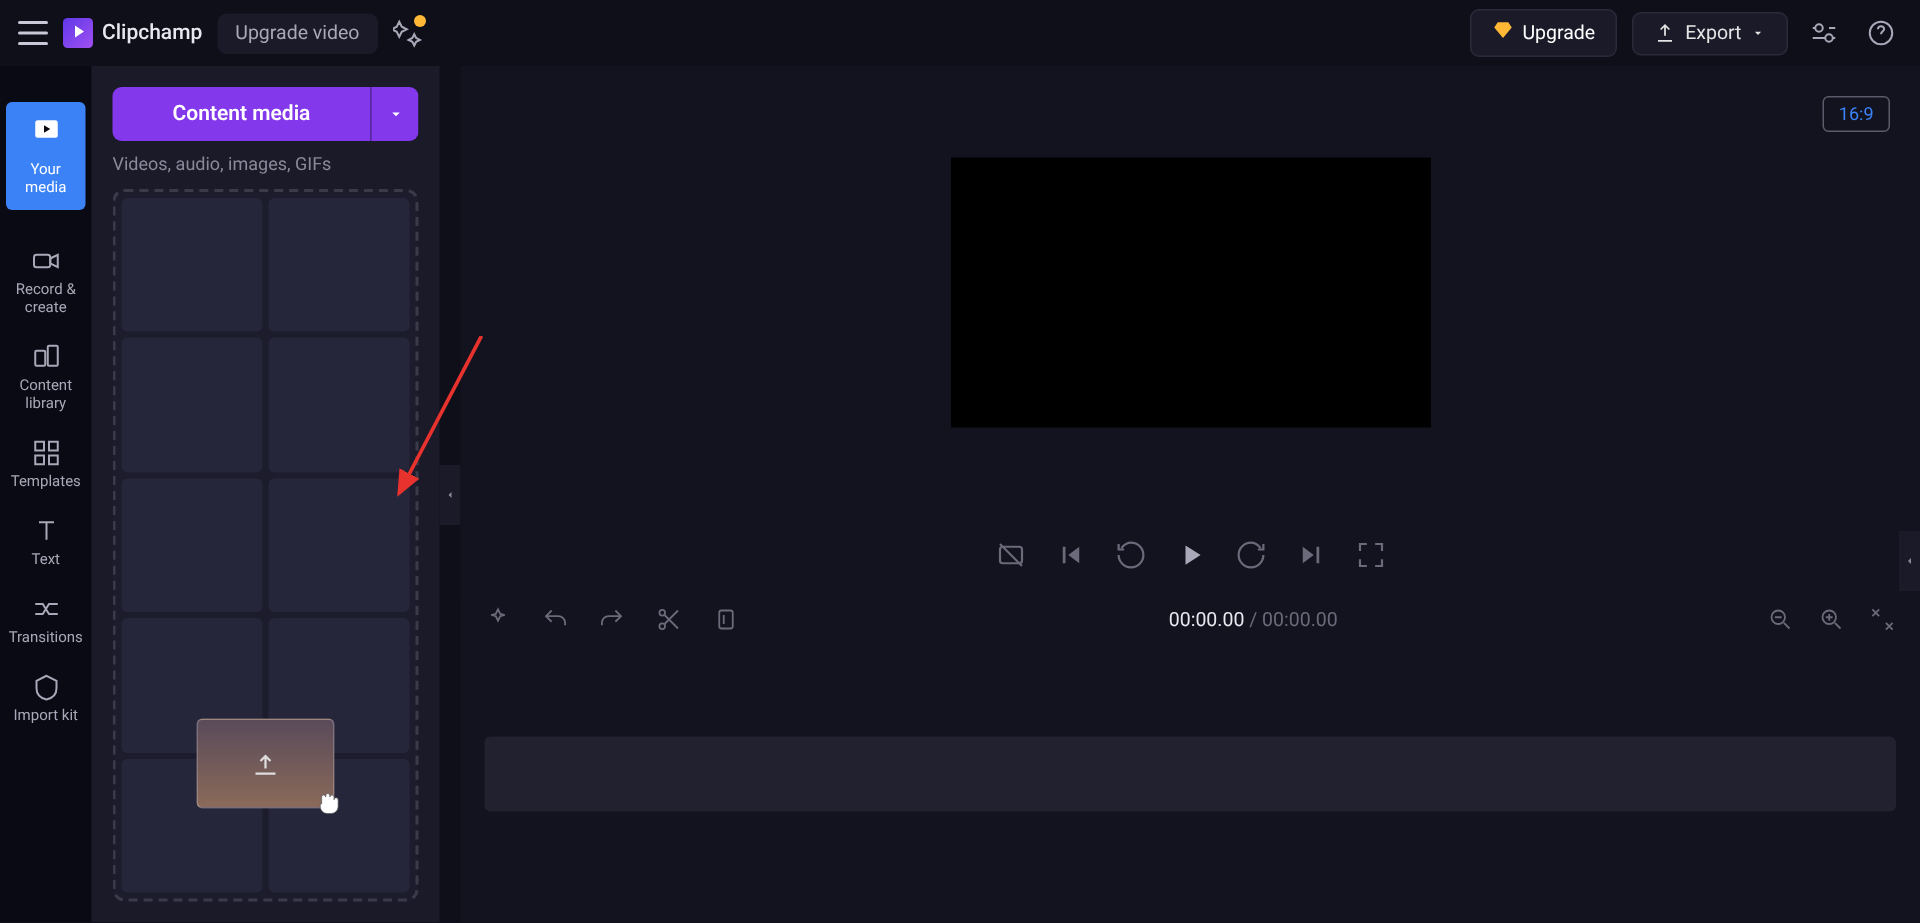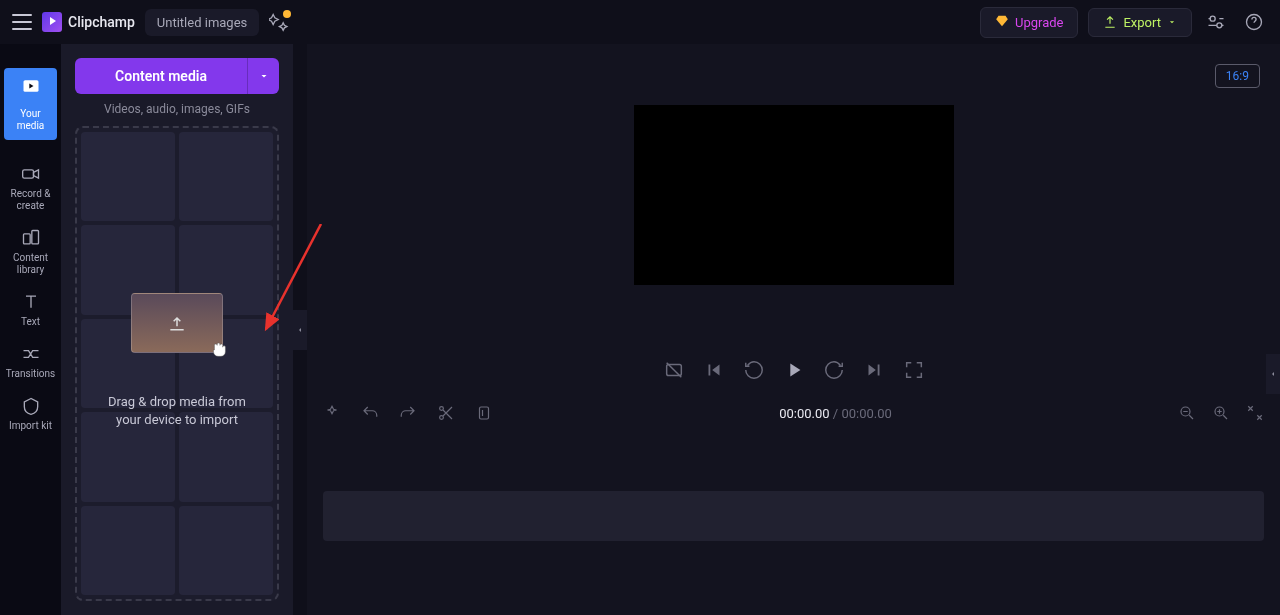--- a/index.html
+++ b/index.html
@@ -11,36 +11,36 @@
   .hamburger{width:20px;height:16px;display:flex;flex-direction:column;justify-content:space-between;cursor:pointer;}
   .hamburger span{height:2px;background:#c8c8d6;border-radius:1px;}
   .logo{display:flex;align-items:center;gap:6px;}
   .logo-mark{width:20px;height:20px;border-radius:3px;background:linear-gradient(135deg,#6038e9,#a050f0);position:relative;}
   .logo-mark::after{content:"";position:absolute;left:8px;top:5px;border-left:6px solid #fff;border-top:4px solid transparent;border-bottom:4px solid transparent;}
   .logo-text{font-size:14px;font-weight:500;color:#e8e8f0;}
   .title-box{background:#1a1a29;border-radius:6px;padding:6px 12px;font-size:13px;color:#a8a8b8;}
   .ai-icon{width:20px;height:20px;color:#a8a8b8;position:relative;}
   .ai-icon .dot{position:absolute;top:-2px;right:-2px;width:8px;height:8px;border-radius:50%;background:#ffb836;}
   .header-right{margin-left:auto;display:flex;align-items:center;gap:10px;}
-  .upgrade-btn{display:flex;align-items:center;gap:6px;background:#1a1a29;border:1px solid #2a2a3a;border-radius:6px;padding:6px 14px;font-size:13px;color:#d946ef;cursor:pointer;}
+  .upgrade-btn{display:flex;align-items:center;gap:6px;background:#1a1a29;border:1px solid #2a2a3a;border-radius:6px;padding:6px 14px;font-size:13px;color:#ffffff;cursor:pointer;}
   .diamond{color:#ffb836;}
-  .export-btn{display:flex;align-items:center;gap:6px;background:#1a1a29;border:1px solid #2a2a3a;border-radius:6px;padding:6px 14px;font-size:13px;color:#bef264;cursor:pointer;}
+  .export-btn{display:flex;align-items:center;gap:6px;background:#1a1a29;border:1px solid #2a2a3a;border-radius:6px;padding:6px 14px;font-size:13px;color:#e5e5e5;cursor:pointer;}
   .icon-btn{width:28px;height:28px;display:flex;align-items:center;justify-content:center;color:#a8a8b8;cursor:pointer;border-radius:4px;}
   
   .body{display:flex;flex:1;overflow:hidden;}
   .sidebar{width:61px;background:#0a0a14;display:flex;flex-direction:column;padding-top:8px;}
   .sb-item{display:flex;flex-direction:column;align-items:center;justify-content:center;gap:4px;padding:8px 2px;cursor:pointer;color:#a8a8b8;font-size:10px;text-align:center;line-height:1.2;}
   .sb-item.active{background:#3b82f6;color:#fff;border-radius:4px;margin:16px 4px;gap:12px;}
   .sb-item svg{width:20px;height:20px;}
   
   .media-panel{width:232px;background:#1a1a29;padding:14px;display:flex;flex-direction:column;position:relative;}
   .import-btn-grp{display:flex;margin-bottom:8px;}
   .import-btn{flex:1;background:#8338ec;color:#fff;padding:10px;font-size:14px;font-weight:600;display:flex;justify-content:center;align-items:center;border-radius:6px 0 0 6px;cursor:pointer;}
   .import-dd{width:32px;background:#8338ec;display:flex;align-items:center;justify-content:center;border-radius:0 6px 6px 0;border-left:1px solid rgba(0,0,0,0.2);cursor:pointer;color:#fff;}
-  .media-hint{font-size:12px;color:#8a8a9a;text-align:center;margin-bottom:10px;}
+  .media-hint{font-size:12px;color:#8a8a9a;margin-bottom:10px;}
   .dropzone{flex:1;border:2px dashed #3a3a4a;border-radius:8px;position:relative;display:flex;flex-direction:column;align-items:center;justify-content:flex-end;padding:20px;background:rgba(40,40,60,0.2);}
   .dz-bg{position:absolute;inset:4px;display:grid;grid-template-columns:1fr 1fr;grid-template-rows:repeat(5,1fr);gap:4px;opacity:0.13;}
   .dz-bg div{background:#6a6aa0;border-radius:4px;}
   .dz-thumb{width:92px;height:60px;background:linear-gradient(#5a4a5a,#8a6a5a);border-radius:4px;position:relative;display:flex;align-items:center;justify-content:center;margin-bottom:40px;z-index:2;border:1px solid rgba(255,255,255,0.2);}
   .dz-thumb svg{color:#ddd;}
   .dz-cursor{position:absolute;width:22px;height:22px;right:-8px;bottom:-8px;color:#fff;}
   .dz-text{font-size:13px;color:#c8c8d6;text-align:center;z-index:2;line-height:1.4;margin-bottom:150px;}
   
   .arrow-annot{position:absolute;left:195px;top:180px;z-index:10;pointer-events:none;}
   
@@ -77,21 +77,21 @@
     <div class="header-left">
       <div class="hamburger">
           <span></span>
           <span></span>
           <span></span>
         </div>
       <div class="logo">
         <div class="logo-mark"></div>
         <span class="logo-text">Clipchamp</span>
       </div>
-      <div class="title-box">Untitled images</div>
+      <div class="title-box">Upgrade video</div>
       <div class="ai-icon">
         <svg viewBox="0 0 24 24" fill="none" stroke="currentColor" stroke-width="1.6">
             <path d="M5 3l2 4 4 2-4 2-2 4-2-4-4-2 4-2zM17 13l1.5 3 3 1.5-3 1.5-1.5 3-1.5-3-3-1.5 3-1.5z"></path>
           </svg>
         <span class="dot"></span>
       </div>
     </div>
     <div class="header-right">
       <div class="upgrade-btn">
         <span class="diamond">
@@ -145,20 +145,29 @@
       </div>
       <div class="sb-item">
         <svg viewBox="0 0 24 24" fill="none" stroke="currentColor" stroke-width="1.6">
             <rect x="3" y="7" width="8" height="12" rx="1"></rect>
             <rect x="13" y="3" width="8" height="16" rx="1"></rect>
           </svg>
         <span>Content library</span>
       </div>
       <div class="sb-item">
         <svg viewBox="0 0 24 24" fill="none" stroke="currentColor" stroke-width="1.6">
+            <rect x="3" y="3" width="7" height="7"></rect>
+            <rect x="14" y="3" width="7" height="7"></rect>
+            <rect x="3" y="14" width="7" height="7"></rect>
+            <rect x="14" y="14" width="7" height="7"></rect>
+          </svg>
+        <span>Templates</span>
+      </div>
+      <div class="sb-item">
+        <svg viewBox="0 0 24 24" fill="none" stroke="currentColor" stroke-width="1.6">
             <path d="M6 5h12M12 5v14"></path>
           </svg>
         <span>Text</span>
       </div>
       <div class="sb-item">
         <svg viewBox="0 0 24 24" fill="none" stroke="currentColor" stroke-width="1.6">
             <path d="M3 8h6l5 8h7M3 16h6l5-8h7"></path>
           </svg>
         <span>Transitions</span>
       </div>
@@ -198,21 +207,20 @@
         <div class="dz-thumb">
           <svg width="20" height="20" viewBox="0 0 24 24" fill="none" stroke="currentColor" stroke-width="1.8">
               <path d="M12 16V6M8 10l4-4 4 4M4 20h16"></path>
             </svg>
           <div class="dz-cursor">
             <svg viewBox="0 0 24 24" fill="#fff" stroke="#555" stroke-width="0.5">
                 <path d="M7 11V8a1.5 1.5 0 013 0V7a1.5 1.5 0 013 0v1a1.5 1.5 0 013 0v2a1.5 1.5 0 013 0v5a5 5 0 01-5 5h-3a5 5 0 01-5-5v-2l1-0z"></path>
               </svg>
           </div>
         </div>
-        <div class="dz-text">Drag &amp; drop media from your device to import</div>
       </div>
       <svg class="arrow-annot" width="80" height="130">
         <defs>
             <marker id="ah" markerWidth="8" markerHeight="8" refX="6" refY="3" orient="auto">
               <path d="M0,0 L7,3 L0,6 Z" fill="#e8322d"></path>
             </marker>
           </defs>
         <line x1="65" y1="0" x2="10" y2="105" stroke="#e8322d" stroke-width="2.5" marker-end="url(#ah)"></line>
       </svg>
     </div>

